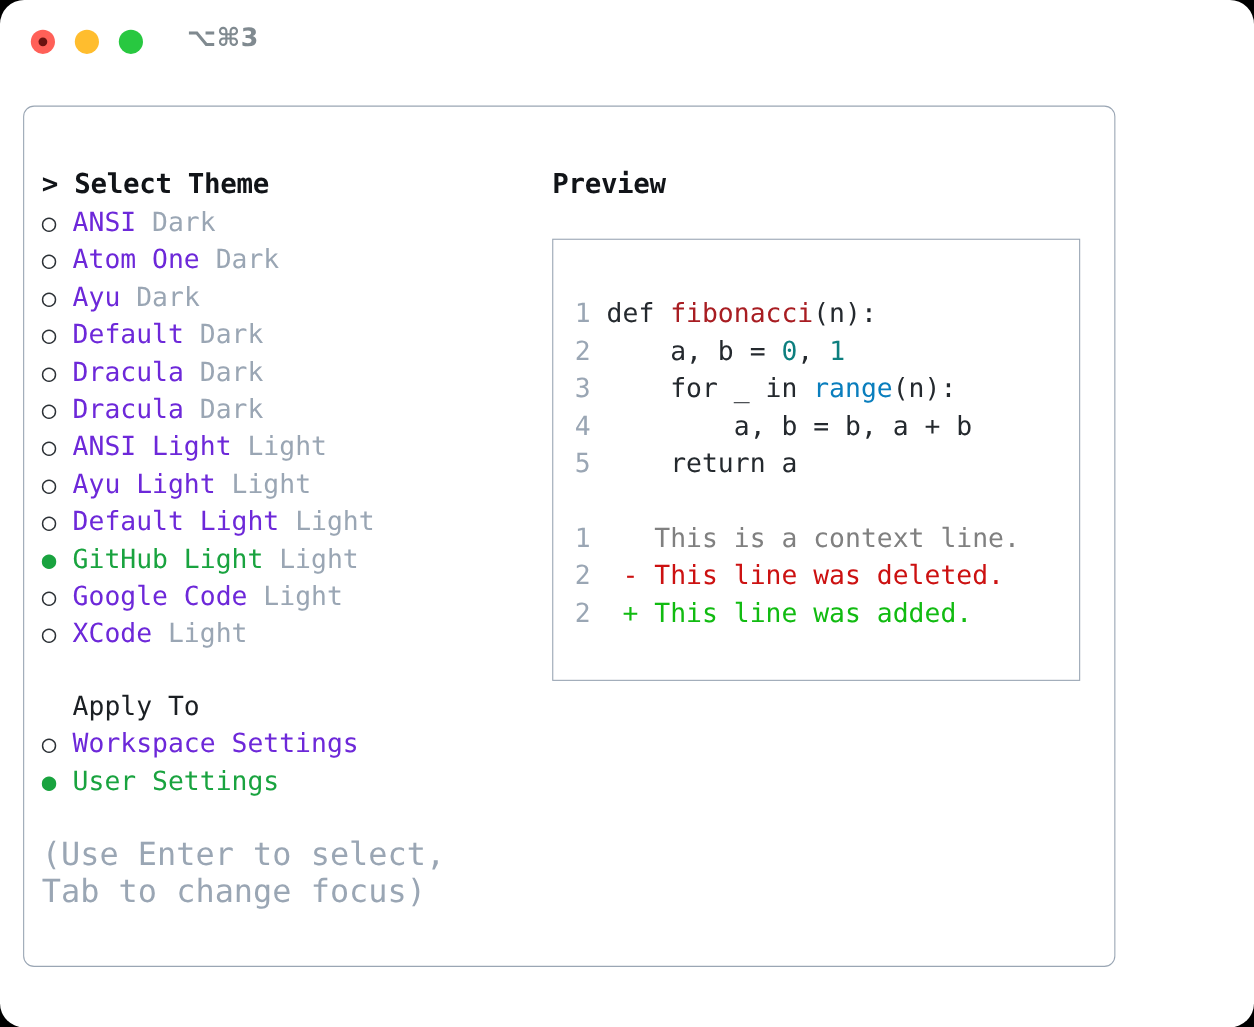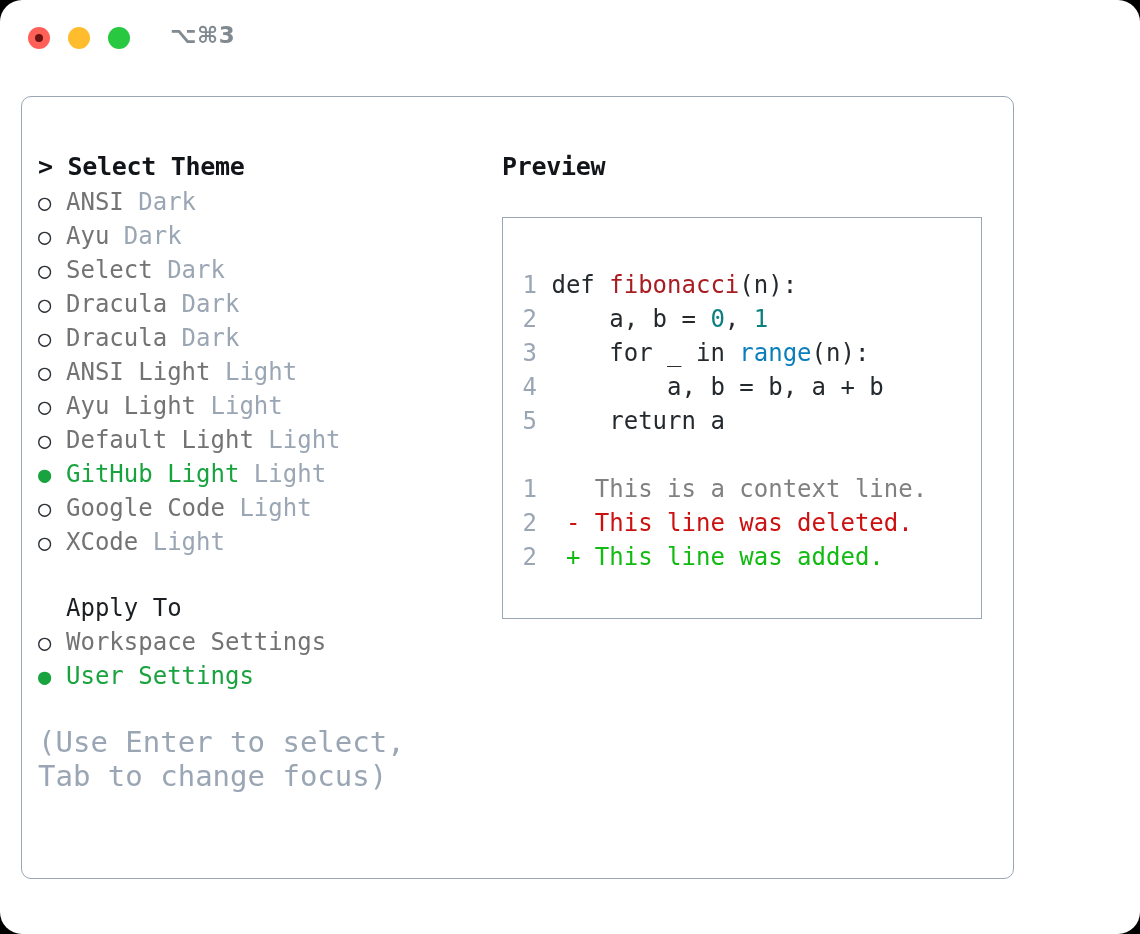--- a/index.html
+++ b/index.html
@@ -88,21 +88,21 @@
     display: block;
   }
   .bullet {
     display: inline-block;
     width: 28px;
     font-size: 22px;
     color: #2c3136;
     text-align: left;
   }
   .bullet.sel { color: #19a33f; }
-  .rowtext { color: #737373; }
+  .rowtext { color: #6d28d9; }
   .rowtext.sel { color: #19a33f; }
   .suffix { color: #9aa6b4; }
 
   #select-header {
     font-size: 25px;
     font-weight: bold;
     color: #111418;
     height: 36px;
     line-height: 36px;
     letter-spacing: -0.3px;
@@ -189,22 +189,23 @@
     <div class="dot green"></div>
     <div id="shortcut">⌥⌘3</div>
   </div>
 
   <div id="panel">
 
     <div id="left-col">
       <div id="select-header">&gt; Select Theme</div>
       <div id="theme-list">
           <div class="row"><span class="bullet">○</span><span class="rowtext">ANSI</span><span> </span><span class="suffix">Dark</span></div>
+          <div class="row"><span class="bullet">○</span><span class="rowtext">Atom One</span><span> </span><span class="suffix">Dark</span></div>
           <div class="row"><span class="bullet">○</span><span class="rowtext">Ayu</span><span> </span><span class="suffix">Dark</span></div>
-          <div class="row"><span class="bullet">○</span><span class="rowtext">Select</span><span> </span><span class="suffix">Dark</span></div>
+          <div class="row"><span class="bullet">○</span><span class="rowtext">Default</span><span> </span><span class="suffix">Dark</span></div>
           <div class="row"><span class="bullet">○</span><span class="rowtext">Dracula</span><span> </span><span class="suffix">Dark</span></div>
           <div class="row"><span class="bullet">○</span><span class="rowtext">Dracula</span><span> </span><span class="suffix">Dark</span></div>
           <div class="row"><span class="bullet">○</span><span class="rowtext">ANSI Light</span><span> </span><span class="suffix">Light</span></div>
           <div class="row"><span class="bullet">○</span><span class="rowtext">Ayu Light</span><span> </span><span class="suffix">Light</span></div>
           <div class="row"><span class="bullet">○</span><span class="rowtext">Default Light</span><span> </span><span class="suffix">Light</span></div>
           <div class="row"><span class="bullet sel">●</span><span class="rowtext sel">GitHub Light</span><span> </span><span class="suffix">Light</span></div>
           <div class="row"><span class="bullet">○</span><span class="rowtext">Google Code</span><span> </span><span class="suffix">Light</span></div>
           <div class="row"><span class="bullet">○</span><span class="rowtext">XCode</span><span> </span><span class="suffix">Light</span></div>
         </div>
       <div id="apply-header">Apply To</div>

